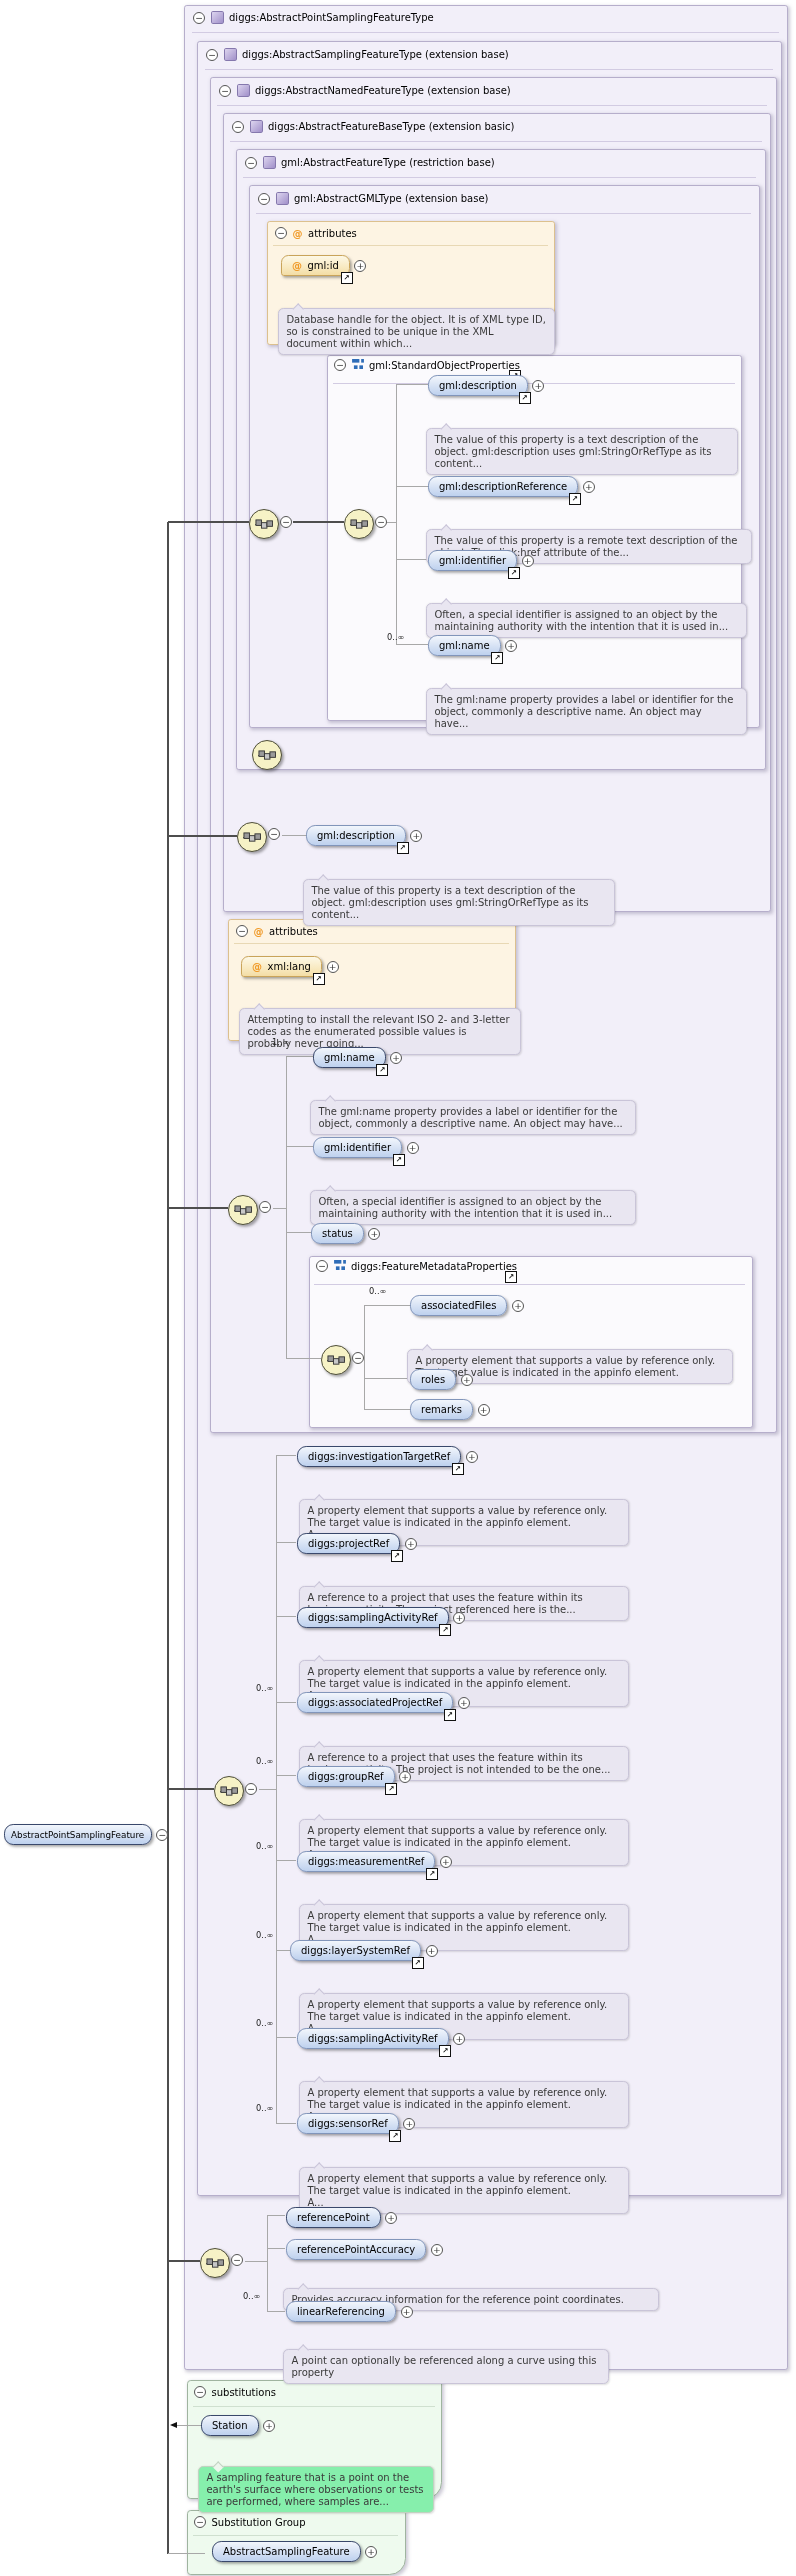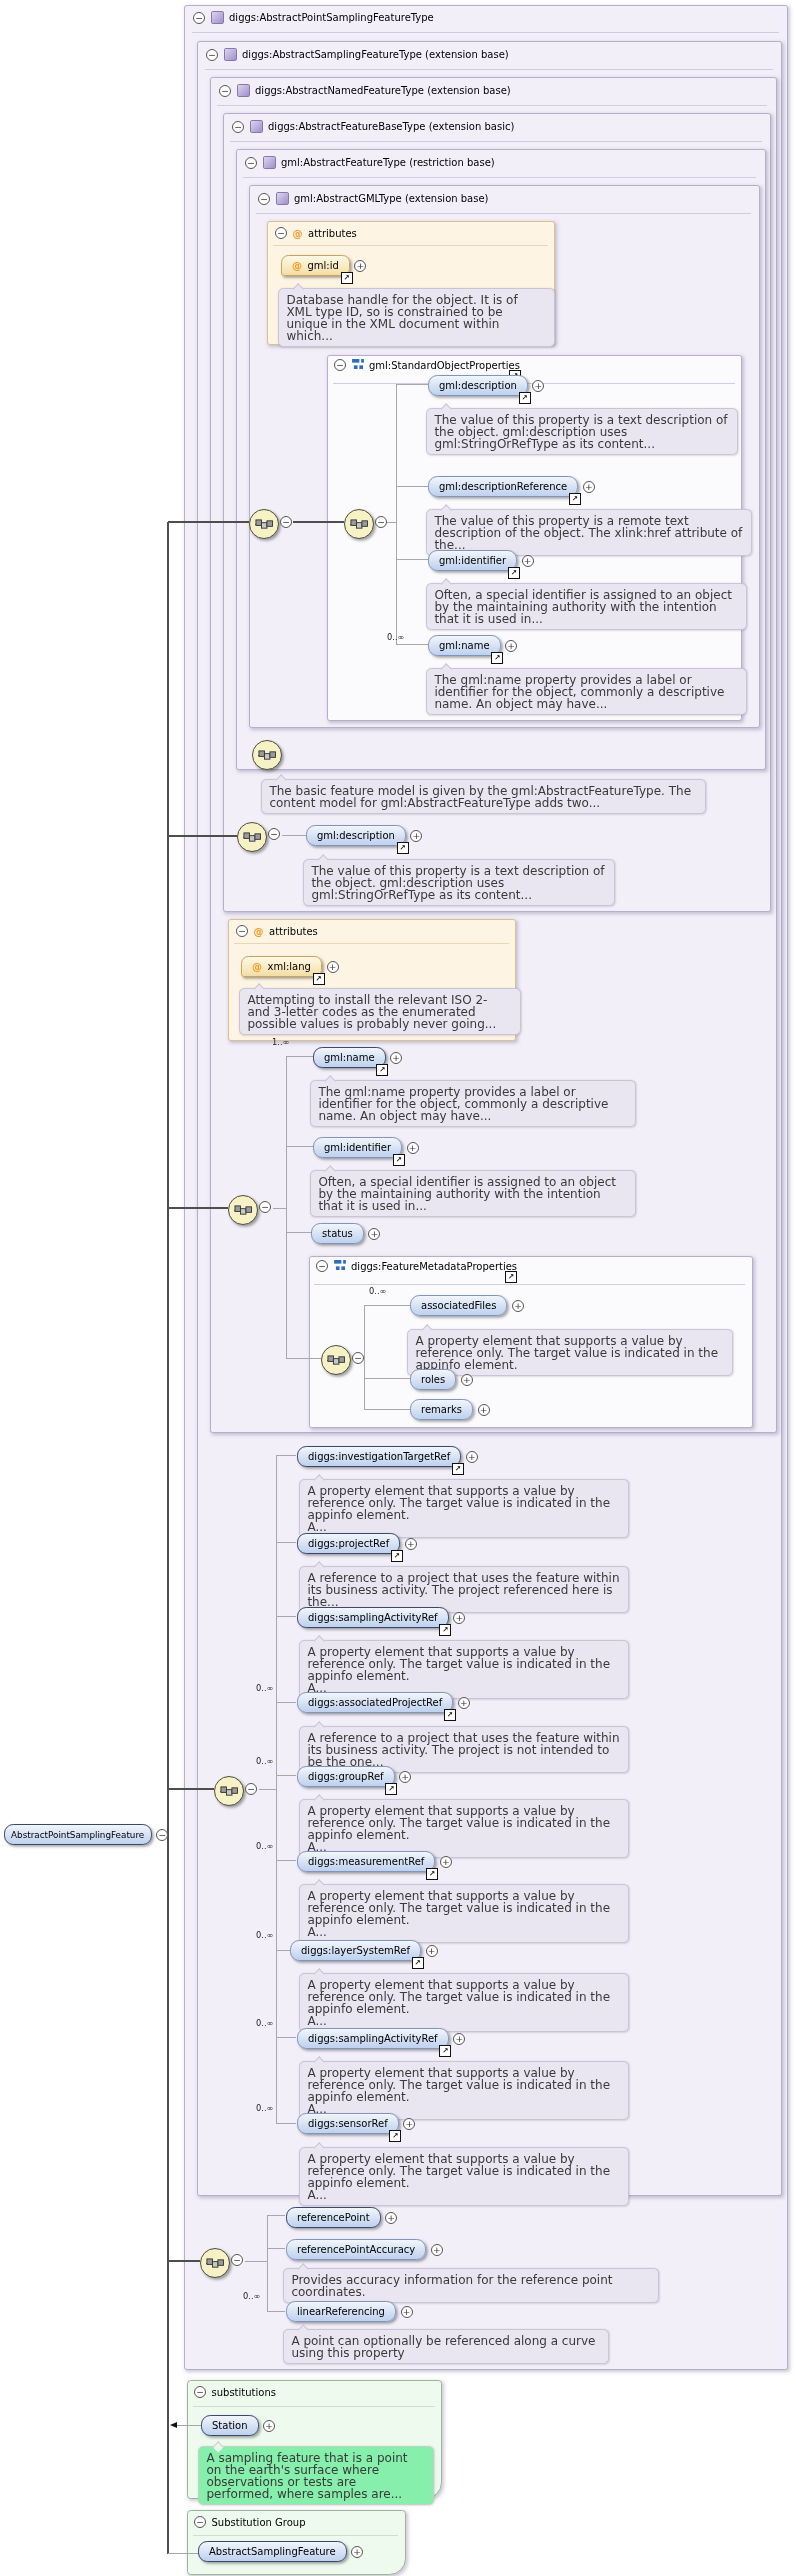--- a/index.html
+++ b/index.html
@@ -20,21 +20,21 @@
   .el-row{position:absolute;display:flex;align-items:center;gap:4.6px;}
   .el{position:relative;display:inline-flex;align-items:center;height:19.3px;padding:0 10px;border:0.9px solid #8195ba;border-radius:9.2px;
     background:linear-gradient(180deg,#f2f6fc 0%,#d5e1f4 55%,#bed1ee 100%);font-size:10px;color:#000;
     box-shadow:1.8px 1.8px 2.8px rgba(0,0,0,.35);white-space:nowrap;}
   .el.req{border:1.8px solid #39486b;}
   .el.attr{border:0.9px solid #c9a45a;background:linear-gradient(180deg,#fdf8e6 0%,#f8e9c0 60%,#f3ddA5 100%);
     background:linear-gradient(180deg,#fdf8e6 0%,#f8e9c0 60%,#f3dda5 100%);border-radius:7.4px 7.4px 7.4px 2.8px;gap:5.5px;}
   .licon{position:absolute;right:-3.7px;bottom:-8.3px;width:10px;height:10px;background:#fff;border:0.9px solid #111;
     font-size:7.4px;line-height:9.2px;text-align:center;font-weight:bold;color:#000;}
   .doc{position:absolute;background:#e9e6f1;border:0.9px solid #c9c4d8;border-radius:5.5px;padding:4.6px 7.4px;
-    font-size:12px;line-height:12px;color:#3a3a3a;white-space:pre-line;box-shadow:0.9px 0.9px 1.8px rgba(0,0,0,.12);}
+    font-size:10px;line-height:12px;color:#3a3a3a;white-space:pre-line;box-shadow:0.9px 0.9px 1.8px rgba(0,0,0,.12);margin-top:20px;}
   .doc::before{content:"";position:absolute;top:-4.1px;left:14.7px;width:7.4px;height:7.4px;background:#e9e6f1;
     border-left:0.9px solid #c9c4d8;border-top:0.9px solid #c9c4d8;transform:rotate(45deg);}
   .doc.green{background:#86efac;border-color:#c0d2c0;}
   .doc.green::before{background:#edf6ed;border-color:#c0d2c0;}
   .seq{position:absolute;width:28px;height:28px;border:1.8px solid #4f4f3a;border-radius:50%;background:#f6f2c6;
     display:flex;align-items:center;justify-content:center;box-shadow:1.8px 1.8px 2.8px rgba(0,0,0,.35);}
   .gicon{flex:0 0 auto;display:inline-block;}
   .hl,.vl{position:absolute;background:#a8a8a8;}
   .hl{height:0.9px;} .vl{width:0.9px;}
   .hl.thick{height:1.8px;background:#4e4e4e;} .vl.thick{width:1.8px;background:#4e4e4e;}
@@ -286,21 +286,20 @@
   <span class="card" style="left:387px;top:632px">0..∞</span>
   <div class="el-row" style="left:428px;top:635px">
     <span class="el">
         <span>gml:name</span>
         <span class="licon">↗</span>
       </span>
     <span class="plus">+</span>
   </div>
   <div class="doc" style="left:426px;top:668px;width:304px">The gml:name property provides a label or identifier for the object, commonly a descriptive name. An object may have...</div>
 
-  <div class="doc" style="left:261px;top:779px;width:428px">The basic feature model is given by the gml:AbstractFeatureType. The content model for gml:AbstractFeatureType adds two...</div>
 
   <div class="el-row" style="left:306px;top:825px">
     <span class="el">
         <span>gml:description</span>
         <span class="licon">↗</span>
       </span>
     <span class="plus">+</span>
   </div>
   <div class="doc" style="left:303px;top:859px;width:295px">The value of this property is a text description of the object. gml:description uses gml:StringOrRefType as its content...</div>
 
@@ -504,21 +503,21 @@
         <span>Station</span>
       </span>
     <span class="plus">+</span>
   </div>
   <div class="doc green" style="left:198px;top:2446px;width:219px">A sampling feature that is a point on the earth's surface where observations or tests are performed, where samples are...</div>
 
   <div class="box-hd" style="left:194px;top:2516px">
       <span class="minus">−</span>
       <span>Substitution Group</span>
     </div>
-  <div class="el-row" style="left:198px;top:2541px">
+  <div class="el-row" style="left:212px;top:2541px">
     <span class="el req">
         <span>AbstractSamplingFeature</span>
       </span>
     <span class="plus">+</span>
   </div>
 
   <div class="el-row" style="left:3.7px;top:1824px">
     <span class="el req" style="font-size:8.8px;padding:0 6.4px">
         <span>AbstractPointSamplingFeature</span>
       </span>

